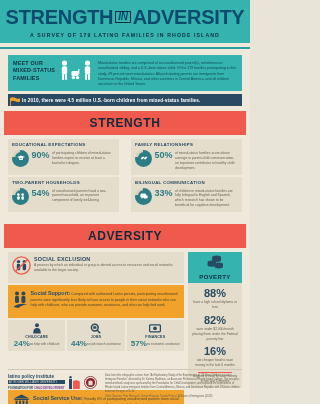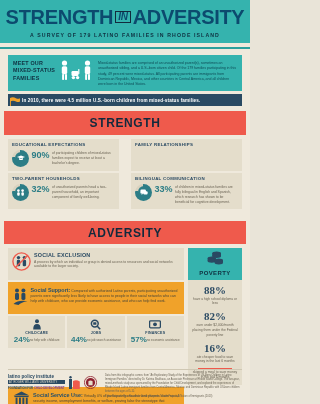--- a/index.html
+++ b/index.html
@@ -150,21 +150,21 @@
 
   
   .pov-head {
     background: #35b3ae; text-align: center; padding: 3px 0 3.5px;
   }
   .pov-title {
     color: #0f3040; font-size: 6px; font-weight: bold; letter-spacing: 0.4px; margin-top: 1px;
   }
   .pov-body { background: #e4ddcb; padding: 4px 4px 5px; text-align: center; }
   .pov-stat + .pov-stat { margin-top: 4px; text-align: center; }
-  .pov-pct { color: #2a4a63; font-size: 11px; font-weight: bold; line-height: 1.1; font-family: Liberation Serif, serif; }
+  .pov-pct { color: #2a4a63; font-size: 11px; font-weight: bold; line-height: 1.1; }
   .pov-note { color: #6b6455; font-size: 3.3px; line-height: 1.45; margin-top: 1px; }
   .pov-div { height: 1px; background: #ef5a4c; margin: 4px 6px 0; }
   .ssvc-wrap { display: flex; gap: 4px; margin: 2px 8px 0; align-items: flex-start; }
   .ssvc-box { flex: 1; background: #f0a22a; padding: 4px 5px 5px; display: flex; gap: 3px; position: relative; }
   .ssvc-box::after {
     content: ""; position: absolute; left: 0; bottom: -3px;
     border-left: 4px solid #c98420; border-bottom: 3px solid transparent;
   }
   .ssvc-text { color: #4a4636; font-size: 3.5px; line-height: 1.5; }
   .ssvc-text .lead { color: #27506b; font-size: 5.4px; font-weight: bold; }
@@ -249,35 +249,47 @@
                 <path d="M2 3.1 L2 4.6 Q4 5.6 6 4.6 L6 3.1 L4 4 Z" fill="#fff"></path>
               </svg>
           </div>
         </div>
         <div class="pct">90%</div>
         <div class="scell-text">of participating children of mixed-status families expect to receive at least a bachelor's degree.</div>
       </div>
     </div>
     <div class="scell">
       <div class="scell-title">FAMILY RELATIONSHIPS</div>
+      <div class="scell-body">
+        <div class="donut">
+          <div class="donut-in">
+            <svg width="8" height="8" viewBox="0 0 8 8">
+                <rect x="0.8" y="3.1" width="3.4" height="1.8" rx="0.9" fill="#fff" transform="rotate(-40 2.5 4)"></rect>
+                <rect x="3.8" y="3.1" width="3.4" height="1.8" rx="0.9" fill="#fff" transform="rotate(-40 5.5 4)"></rect>
+              </svg>
+          </div>
+        </div>
+        <div class="pct">50%</div>
+        <div class="scell-text">of mixed-status families score above average in parent-child communication, an important contributor to healthy child development.</div>
+      </div>
     </div>
     <div class="scell">
       <div class="scell-title">TWO-PARENT HOUSEHOLDS</div>
       <div class="scell-body">
         <div class="donut">
           <div class="donut-in">
             <svg width="9" height="7" viewBox="0 0 9 7">
                 <circle cx="2.4" cy="1.6" r="1.3" fill="#fff"></circle>
                 <rect x="1.2" y="3.2" width="2.5" height="3.6" rx="1" fill="#fff"></rect>
                 <circle cx="6.6" cy="1.6" r="1.3" fill="#fff"></circle>
                 <rect x="5.4" y="3.2" width="2.5" height="3.6" rx="1" fill="#fff"></rect>
               </svg>
           </div>
         </div>
-        <div class="pct">32%</div>
+        <div class="pct">54%</div>
         <div class="scell-text">of unauthorized parents head a two-parent household, an important component of family well-being.</div>
       </div>
     </div>
     <div class="scell">
       <div class="scell-title">BILINGUAL COMMUNICATION</div>
       <div class="scell-body">
         <div class="donut">
           <div class="donut-in">
             <svg width="8" height="7" viewBox="0 0 8 7">
                 <rect x="0.4" y="0.6" width="5.6" height="4" rx="1.2" fill="#fff"></rect>

